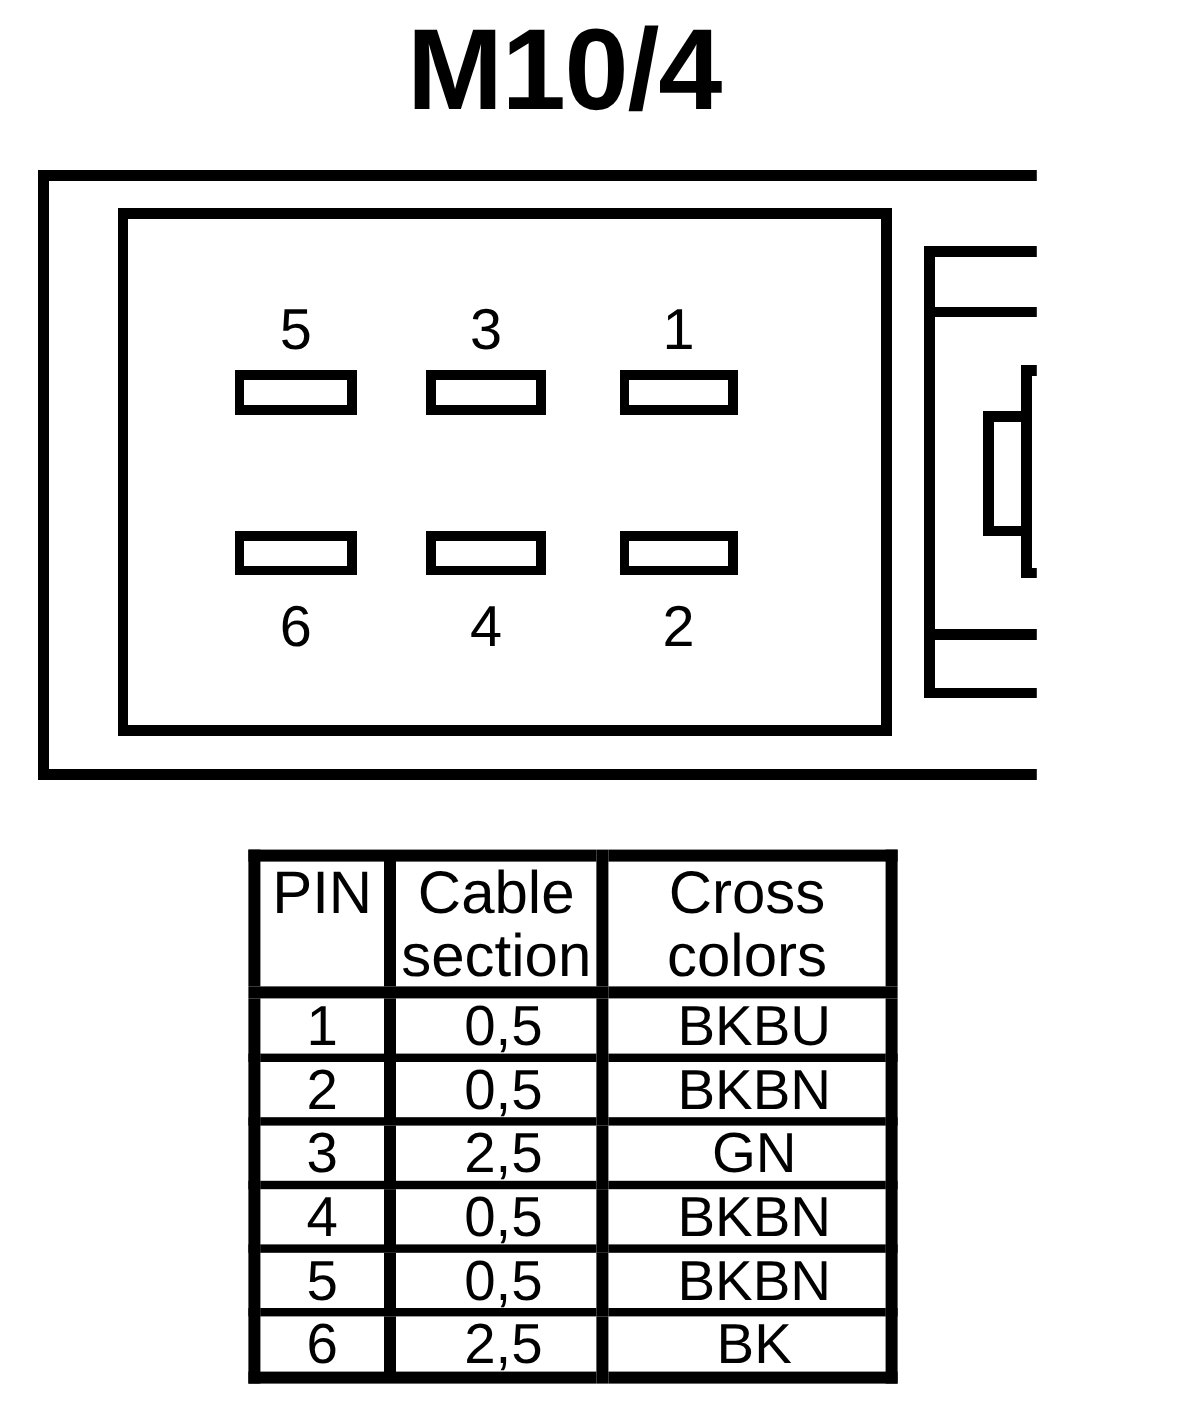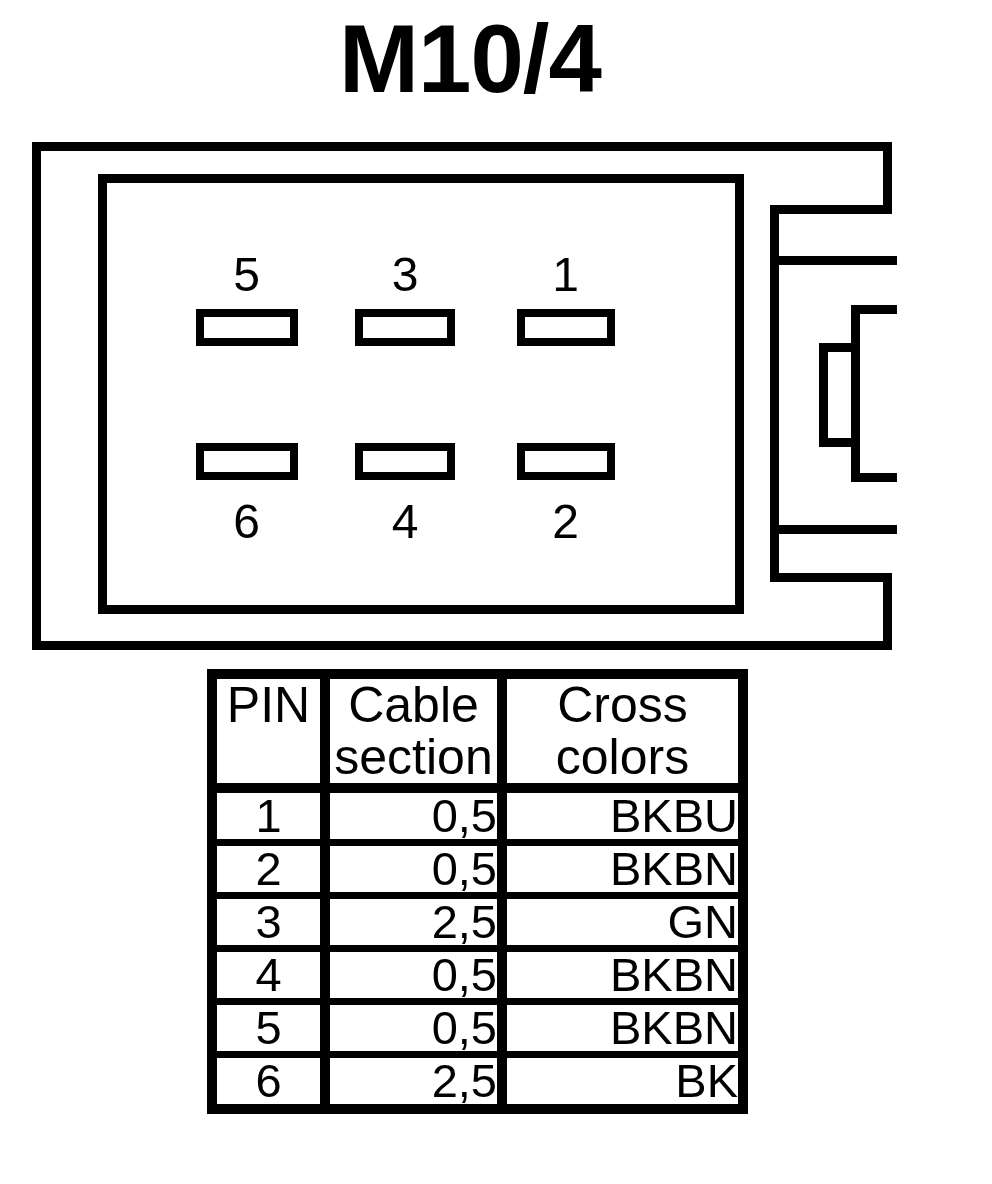--- a/index.html
+++ b/index.html
@@ -8,21 +8,20 @@
     background: #ffffff;
   }
   .canvas {
     position: relative;
     width: 864px;
     height: 1184px;
     background: #ffffff;
     color: #000000;
     font-family: "Liberation Sans", sans-serif;
     overflow: hidden;
-    padding-left: 33px;
   }
   .title {
     position: absolute;
     top: 11px;
     left: 0;
     width: 940px;
     text-align: center;
     font-size: 96px;
     line-height: 96px;
     font-weight: bold;
@@ -39,21 +38,21 @@
   }
   .connector-svg text {
     fill: #000000;
     font-family: "Liberation Sans", sans-serif;
     font-size: 48px;
     text-anchor: middle;
   }
   table.pinout {
     position: absolute;
     left: 207px;
-    top: 669px;
+    top: 708px;
     width: 531px;
     border-collapse: collapse;
     table-layout: fixed;
     border: 10px solid #000000;
   }
   table.pinout th,
   table.pinout td {
     padding: 0;
     overflow: hidden;
   }
@@ -73,21 +72,21 @@
     height: 46px;
     vertical-align: middle;
     font-size: 47px;
     line-height: 46px;
   }
   table.pinout th:first-child,
   table.pinout td:first-child {
     border-left: none;
   }
   .c-center { text-align: center; }
-  .c-left   { text-align: right; padding-left: 12px !important; }
+  .c-left   { text-align: center; padding-left: 12px !important; }
 </style>
 </head>
 <body>
 
 <div class="canvas">
 
   <div class="title">M10/4</div>
 
   <svg class="connector-svg" width="992" height="700" viewBox="0 0 992 700" shape-rendering="crispEdges">
 

